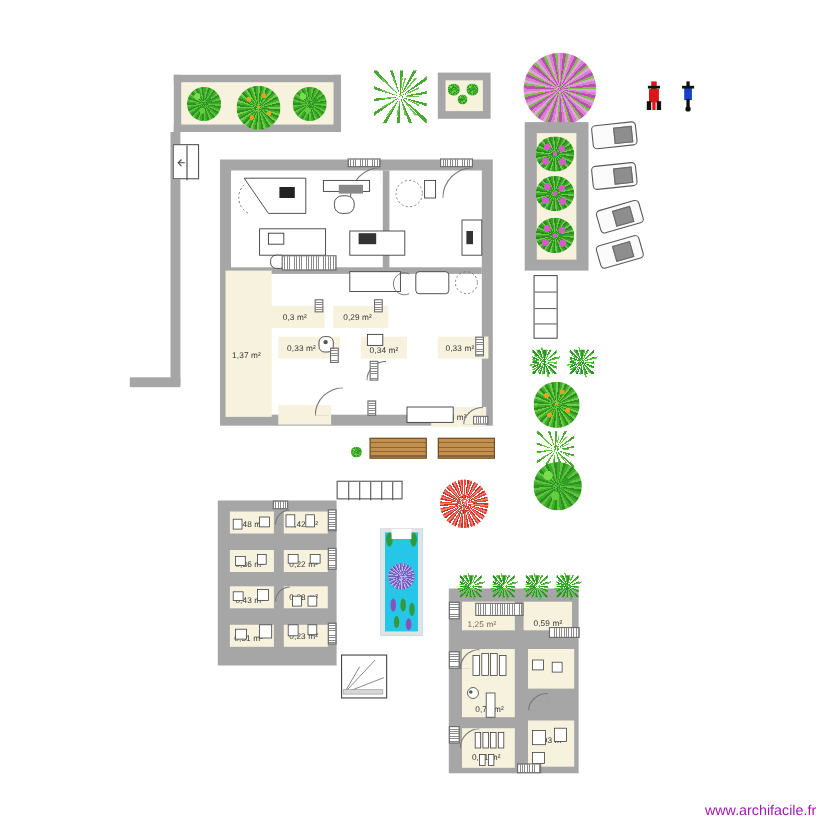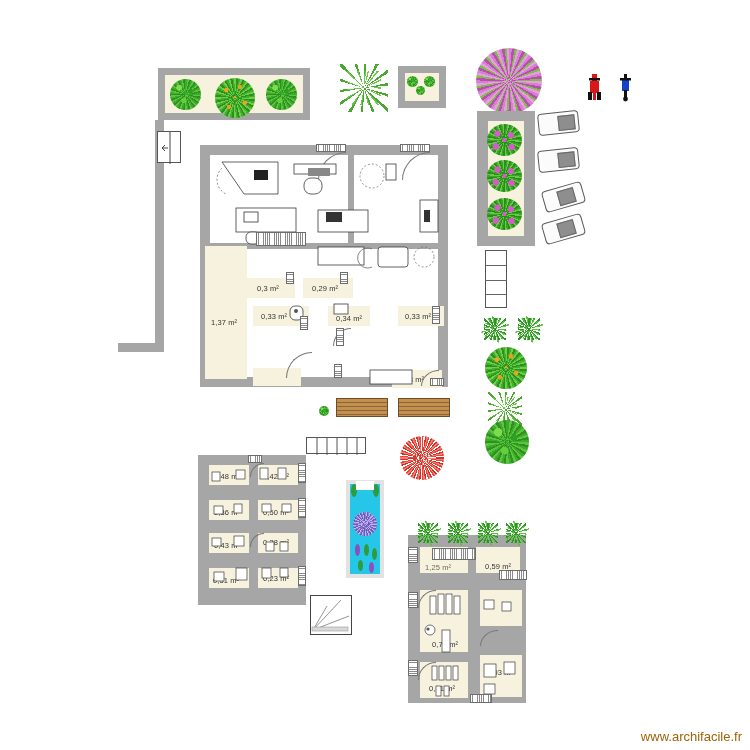--- a/index.html
+++ b/index.html
@@ -89,21 +89,21 @@
   .car .roof{position:absolute;background:#8e8e8e;border:1px solid #6a6a6a;box-sizing:border-box;}
   .moto{position:absolute;}
 
   
   .bench{position:absolute;background:#b98b52;border:1px solid #6d4d26;box-sizing:border-box;
          background-image:repeating-linear-gradient(to bottom,#c2914f 0 3px,#8d6433 3px 4px);}
   .pool{position:absolute;background:#26c6e8;border:4px solid #e2e2e2;box-sizing:border-box;}
   .pool-plant{position:absolute;background:#2f9b3d;border-radius:50% 50% 50% 50%;}
 
   .watermark{
-    position:absolute;right:8px;bottom:6px;font-size:13px;color:#a16207;
+    position:absolute;right:8px;bottom:6px;font-size:13px;color:#a21caf;
     font-family:"Liberation Sans", sans-serif;
   }
 </style>
 </head>
 <body>
 
 <div id="plan">
 
   <div>
     <div class="wall" style="left:158px;top:68px;width:152px;height:7px;"></div>
@@ -333,21 +333,21 @@
     <div class="wall" style="left:198px;top:455px;width:108px;height:150px;"></div>
 
     <div class="room" style="left:209px;top:465px;width:40px;height:20px;"></div>
     <div class="room-label" style="left:214px;top:472px;">0,48 m²</div>
     <div class="room" style="left:258px;top:465px;width:40px;height:20px;"></div>
     <div class="room-label" style="left:263px;top:472px;">0,42 m²</div>
 
     <div class="room" style="left:209px;top:500px;width:40px;height:20px;"></div>
     <div class="room-label" style="left:214px;top:508px;">0,36 m²</div>
     <div class="room" style="left:258px;top:500px;width:40px;height:20px;"></div>
-    <div class="room-label" style="left:263px;top:508px;">0,50 m²</div>
+    <div class="room-label" style="left:263px;top:508px;">0,22 m²</div>
 
     <div class="room" style="left:209px;top:533px;width:40px;height:20px;"></div>
     <div class="room-label" style="left:214px;top:541px;">0,43 m²</div>
     <div class="room" style="left:258px;top:533px;width:40px;height:20px;"></div>
     <div class="room-label" style="left:263px;top:538px;">0,38 m²</div>
 
     <div class="room" style="left:209px;top:568px;width:40px;height:20px;"></div>
     <div class="room-label" style="left:213px;top:576px;">0,51 m²</div>
     <div class="room" style="left:258px;top:568px;width:40px;height:20px;"></div>
     <div class="room-label" style="left:263px;top:574px;">0,23 m²</div>

